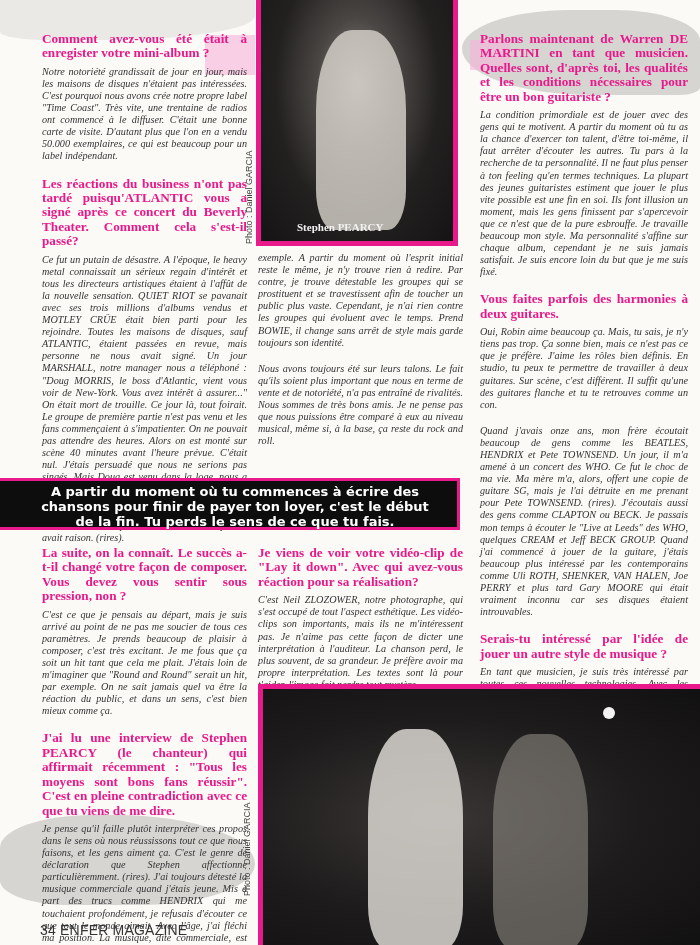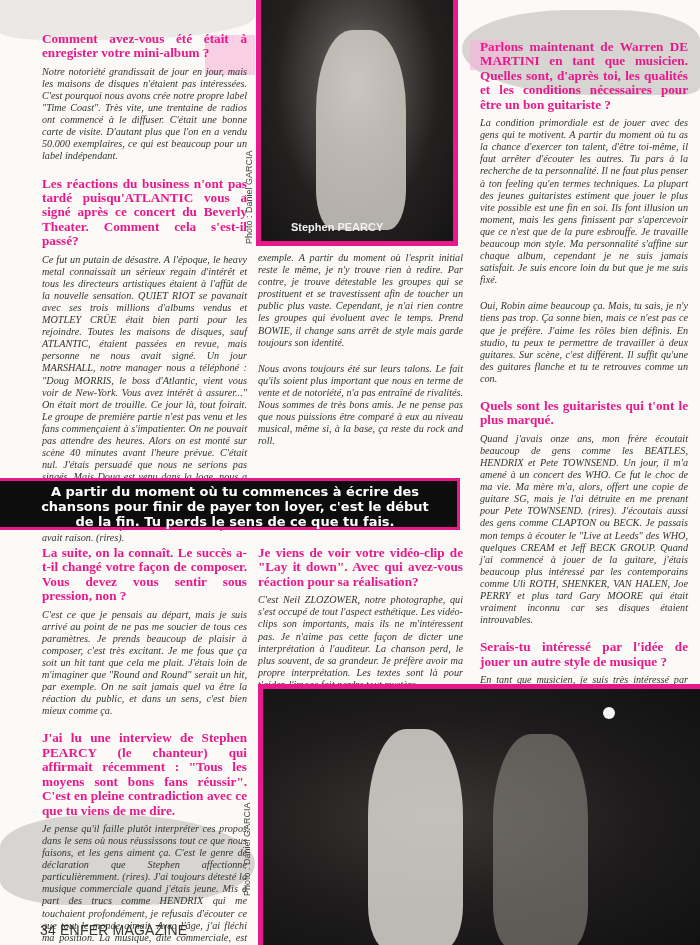--- a/index.html
+++ b/index.html
@@ -12,22 +12,22 @@
   .col { position: absolute; }
   .q { color: #e8198b; font-family: "Liberation Serif", serif; font-weight: bold;
        font-size: 13.2px; line-height: 14.4px; text-align: justify; margin-bottom: 5px; }
   .a { font-style: italic; font-size: 10.2px; line-height: 12.1px; text-align: justify;
        color: #333; margin-bottom: 14px; }
   .sig { font-weight: bold; font-size: 13px; text-align: right; color: #222; }
 
   .photo-top { position: absolute; left: 256px; top: 0; width: 202px; height: 246px;
        border: 5px solid #e8198b; border-top: none;
        background: radial-gradient(ellipse at 50% 35%, #8d8985 0%, #4a4644 30%, #232120 60%, #151414 100%); }
-  .caption { position: absolute; left: 2px; bottom: 8px; color: #f2f2f2;
-       font-family: Liberation Sans, sans-serif; font-weight: bold; font-size: 11px; padding-left: 28px; }
+  .caption { position: absolute; left: 8px; bottom: 8px; color: #f2f2f2;
+       font-family: Liberation Serif, serif; font-weight: bold; font-size: 11px; padding-left: 28px; }
   .figure { position: absolute; background: #d9d4cd; opacity: 0.8; border-radius: 40% 40% 20% 20%; }
 
   .credit { position: absolute; font-family: "Liberation Sans", sans-serif; font-size: 9px;
        color: #444; transform: rotate(-90deg); transform-origin: left top; white-space: nowrap; }
 
   .quote-bar { position: absolute; left: 0; top: 478px; width: 460px; height: 52px;
        background: #0e0d0d; border: 3px solid #e8198b; border-left: none;
        color: #fff; font-family: "DejaVu Sans", sans-serif; font-weight: bold;
        font-size: 13px; line-height: 15px; text-align: center; padding: 3px 27px 0 40px; }
 
@@ -58,25 +58,25 @@
   <div class="figure" style="left:55px;top:30px;width:90px;height:200px;"></div>
   <div class="caption">Stephen PEARCY</div>
 </div>
 <div class="credit" style="left:244px;top:244px;">Photo : Daniel GARCIA</div>
 
 <div class="col" style="left:258px;top:252px;width:205px;">
   <div class="a">exemple. A partir du moment où l'esprit initial reste le même, je n'y trouve rien à redire. Par contre, je trouve détestable les groupes qui se prostituent et se travestissent afin de toucher un public plus vaste. Cependant, je n'ai rien contre les groupes qui évoluent avec le temps. Prend BOWIE, il change sans arrêt de style mais garde toujours son identité.</div>
   <div class="a">Nous avons toujours été sur leurs talons. Le fait qu'ils soient plus important que nous en terme de vente et de notoriété, n'a pas entraîné de rivalités. Nous sommes de très bons amis. Je ne pense pas que nous puissions être comparé à eux au niveau musical, même si, à la base, ça reste du rock and roll.</div>
 </div>
 
-<div class="col" style="left:480px;top:32px;width:208px;margin-top:8px;">
+<div class="col" style="left:480px;top:32px;width:208px;">
   <div class="q">Parlons maintenant de Warren DE MARTINI en tant que musicien. Quelles sont, d'après toi, les qualités et les conditions nécessaires pour être un bon guitariste ?</div>
   <div class="a">La condition primordiale est de jouer avec des gens qui te motivent. A partir du moment où tu as la chance d'exercer ton talent, d'être toi-même, il faut arrêter d'écouter les autres. Tu pars à la recherche de ta personnalité. Il ne faut plus penser à ton feeling qu'en termes techniques. La plupart des jeunes guitaristes estiment que jouer le plus vite possible est une fin en soi. Ils font illusion un moment, mais les gens finissent par s'apercevoir que ce n'est que de la pure esbrouffe. Je travaille beaucoup mon style. Ma personnalité s'affine sur chaque album, cependant je ne suis jamais satisfait. Je suis encore loin du but que je me suis fixé.</div>
+  <div class="q">Vous faites parfois des harmonies à deux guitares.</div>
   <div class="a">Oui, Robin aime beaucoup ça. Mais, tu sais, je n'y tiens pas trop. Ça sonne bien, mais ce n'est pas ce que je préfère. J'aime les rôles bien définis. En studio, tu peux te permettre de travailler à deux guitares. Sur scène, c'est différent. Il suffit qu'une des guitares flanche et tu te retrouves comme un con.</div>
-  <div class="q">Quels sont les guitaristes qui t'ont le plus marqué.</div>
   <div class="a">Quand j'avais onze ans, mon frère écoutait beaucoup de gens comme les BEATLES, HENDRIX et Pete TOWNSEND. Un jour, il m'a amené à un concert des WHO. Ce fut le choc de ma vie. Ma mère m'a, alors, offert une copie de guitare SG, mais je l'ai détruite en me prenant pour Pete TOWNSEND. (rires). J'écoutais aussi des gens comme CLAPTON ou BECK. Je passais mon temps à écouter le "Live at Leeds" des WHO, quelques CREAM et Jeff BECK GROUP. Quand j'ai commencé à jouer de la guitare, j'étais beaucoup plus intéressé par les contemporains comme Uli ROTH, SHENKER, VAN HALEN, Joe PERRY et plus tard Gary MOORE qui était vraiment inconnu car ses disques étaient introuvables.</div>
   <div class="q">Serais-tu intéressé par l'idée de jouer un autre style de musique ?</div>
   <div class="a">En tant que musicien, je suis très intéressé par toutes ces nouvelles technologies. Avec les synthétiseurs, tu peux tout te permettre. C'est vraiment différent. Cependant, je ne vois l'utilité de s'en servir dans le groupe.</div>
   <div class="sig">Philippe DUCAYRON.</div>
 </div>
 
 <div class="quote-bar">A partir du moment où tu commences à écrire des chansons pour finir de payer ton loyer, c'est le début de la fin. Tu perds le sens de ce que tu fais.</div>
 
 <div class="col" style="left:42px;top:546px;width:205px;">
   <div class="q">La suite, on la connaît. Le succès a-t-il changé votre façon de composer. Vous devez vous sentir sous pression, non ?</div>

